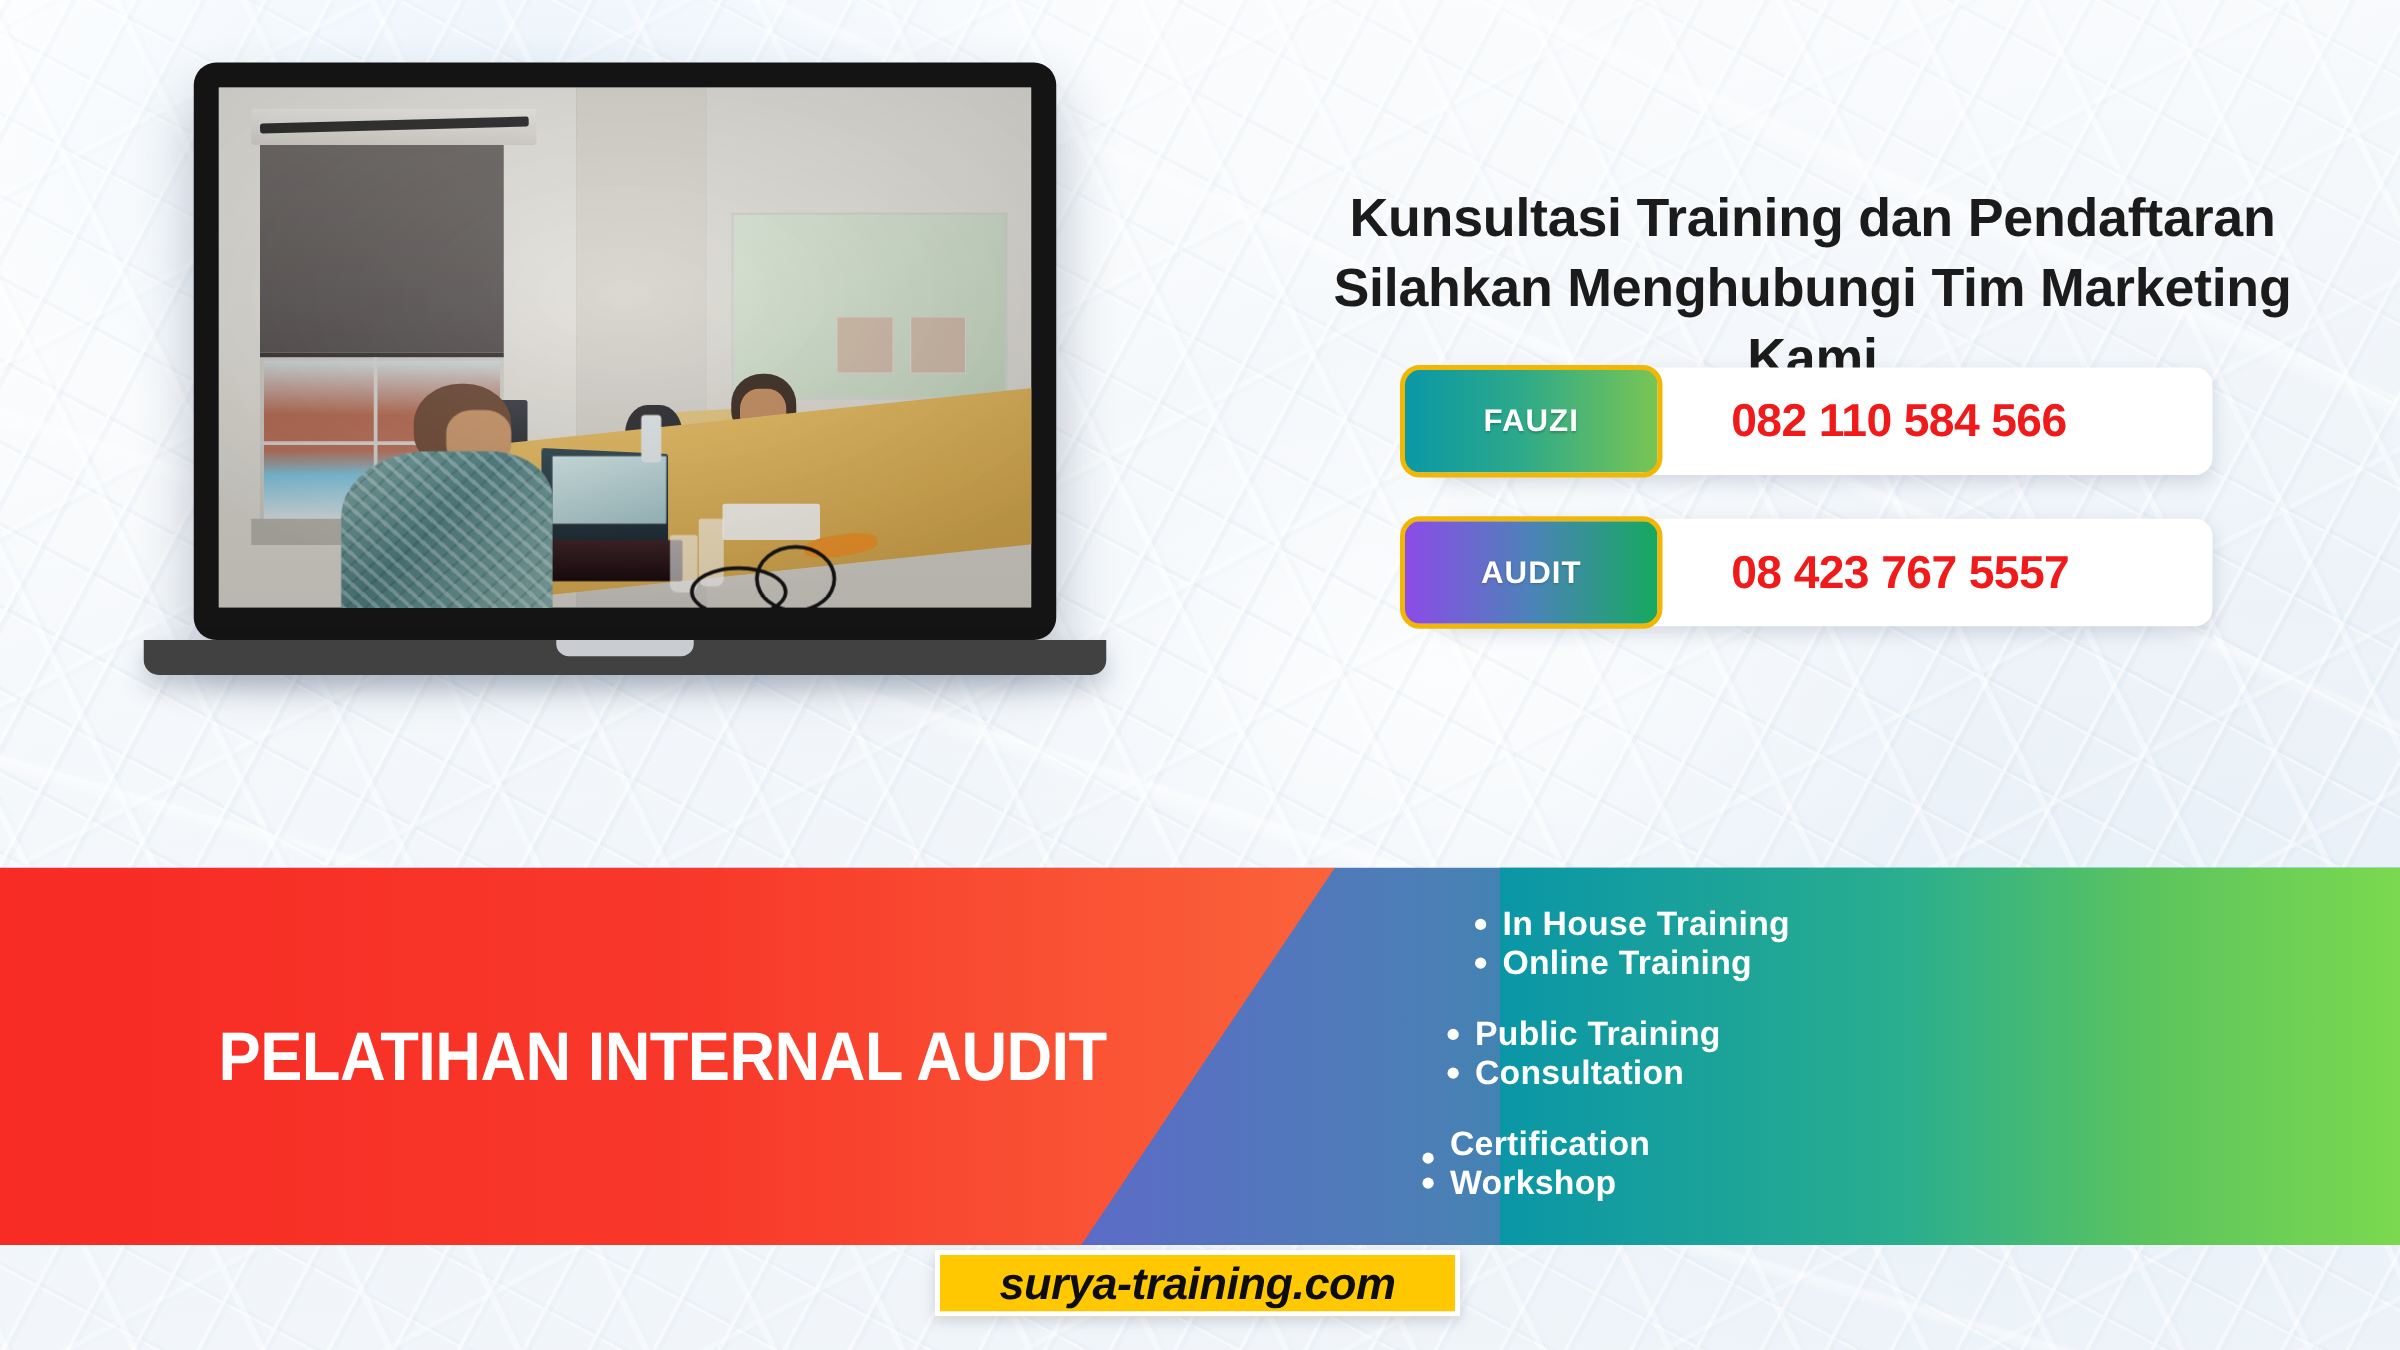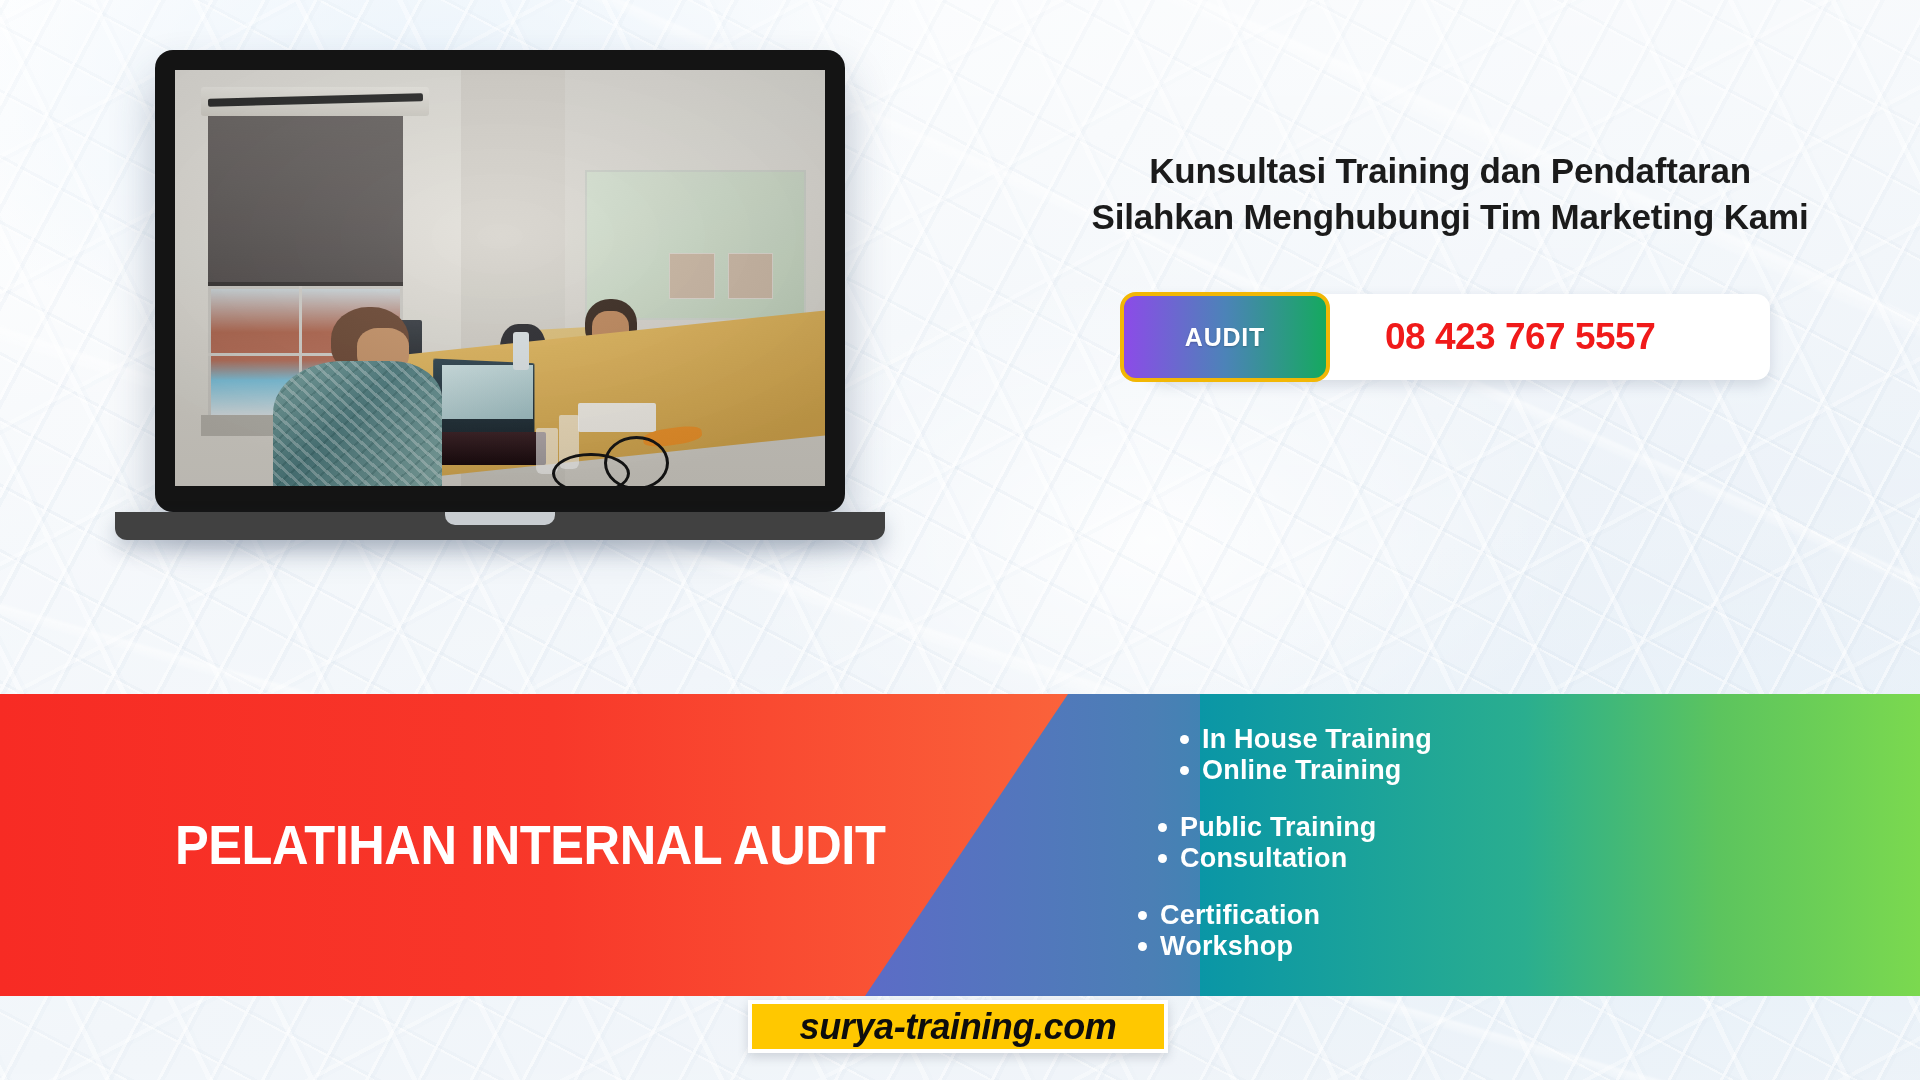--- a/index.html
+++ b/index.html
@@ -103,21 +103,21 @@
   .ph-bottle { position:absolute; background:#dde4e6; border-radius:3px; }
   .ph-cable { position:absolute; border:3px solid #141414; border-radius:50%; background:transparent; }
   .ph-paper { position:absolute; background:#f4f1e9; border-radius:2px; }
   .ph-orange { position:absolute; left:72%; top:86%; width:9%; height:4%;
         background:#f0952a; border-radius:40%; transform:rotate(-8deg); }
   .ph-shade { position:absolute; inset:0; background:
         radial-gradient(ellipse 70% 60% at 50% 40%, rgba(255,255,255,.10), rgba(0,0,0,.14) 100%); }
 
   
   .headline { position:absolute; left:1010px; top:148px; width:880px; text-align:center; z-index:6; }
-  .headline div { font-size:35px; font-weight:bold; color:#1b1b1b; line-height:1.30;
+  .headline div { font-size:43px; font-weight:bold; color:#1b1b1b; line-height:1.30;
         letter-spacing:-.2px; }
 
   
   .contacts { position:absolute; left:1120px; top:294px; width:650px; z-index:6; }
   .ccard { position:relative; height:86px; margin-bottom:35px; }
   .ccard-white { position:absolute; left:30px; top:0; width:620px; height:86px;
         background:#fff; border-radius:14px; box-shadow:0 5px 14px rgba(60,80,110,.18); }
   .ccard-badge { position:absolute; left:0; top:-2px; width:210px; height:90px;
         border:4px solid #F2B705; border-radius:16px; display:flex;
         align-items:center; justify-content:center; }
@@ -145,21 +145,21 @@
 
   .services { position:absolute; left:1180px; top:724px; width:700px; z-index:8; }
   .srv-row { display:flex; margin-bottom:26px;flex-direction:column; }
   .srv { display:flex; align-items:center; color:#fff; font-size:27px; font-weight:bold;
         letter-spacing:.2px; white-space:nowrap; }
   .srv .dot { width:9px; height:9px; background:#fff; border-radius:50%; margin-right:13px; flex:none; }
   .srv-row.r1 .srv:first-child { width:300px; }
   .srv-row.r2 { margin-left:-22px; }
   .srv-row.r2 .srv:first-child { width:280px; }
   .srv-row.r3 { margin-left:-42px; }
-  .srv-row.r3 .srv:first-child { width:280px; }
+  .srv-row.r3 .srv:first-child { width:280px;align-items:flex-end; }
 
   
   .web { position:absolute; left:748px; top:1000px; width:420px; height:53px;
         background:#FFC800; border:4px solid #ffffff; z-index:9;
         display:flex; align-items:center; justify-content:center;
         box-shadow:0 4px 10px rgba(60,70,90,.20); }
   .web span { font-size:36px; font-weight:bold; font-style:italic; color:#0d0d0d;
         letter-spacing:-.4px; }
 </style>
 </head>
@@ -225,20 +225,27 @@
   </div>
 </div>
 
 <div class="headline">
   <div>Kunsultasi Training dan Pendaftaran</div>
   <div>Silahkan Menghubungi Tim Marketing Kami</div>
 </div>
 
 <div class="contacts">
 
+  <div class="ccard">
+    <div class="ccard-white"></div>
+    <div class="ccard-badge badge-fauzi">
+      <span>FAUZI</span>
+    </div>
+    <div class="ccard-phone">082 110 584 566</div>
+  </div>
 
   <div class="ccard">
     <div class="ccard-white"></div>
     <div class="ccard-badge badge-andika">
       <span>AUDIT</span>
     </div>
     <div class="ccard-phone">08 423 767 5557</div>
   </div>
 
 </div>

